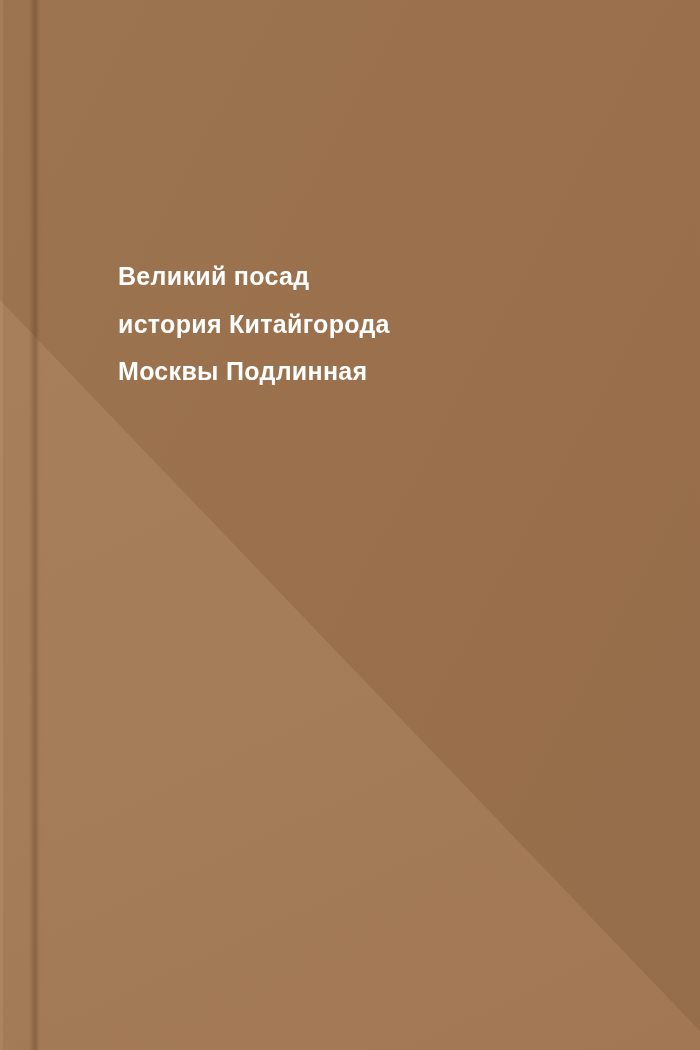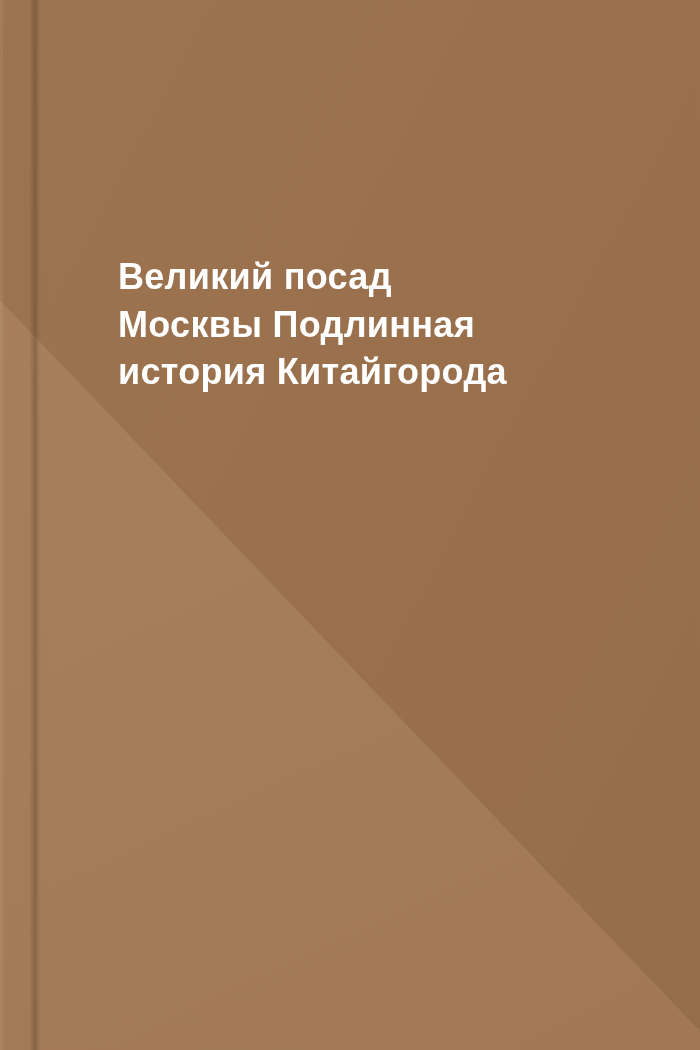--- a/index.html
+++ b/index.html
@@ -58,37 +58,37 @@
     left: 0;
     width: 3px;
     background: rgba(255, 244, 230, 0.08);
   }
 
   .title-block {
     position: absolute;
     left: 118px;
     top: 253px;
     color: var(--title-text, #ffffff);
-    font-size: 36px;
+    font-size: 25px;
     font-weight: 700;
     line-height: 47.5px;
     letter-spacing: 0.3px;
     white-space: nowrap;
   }
 </style>
 </head>
 <body>
 
 <div class="cover">
 
   <div class="light-fold"></div>
 
   <div class="spine-crease"></div>
 
   <div class="left-edge-highlight"></div>
 
   <div class="title-block">
     <div>Великий посад</div>
+    <div>история Китайгорода</div>
     <div>Москвы Подлинная</div>
-    <div>история Китайгорода</div>
   </div>
 
 </div>
 
 </body></html>

